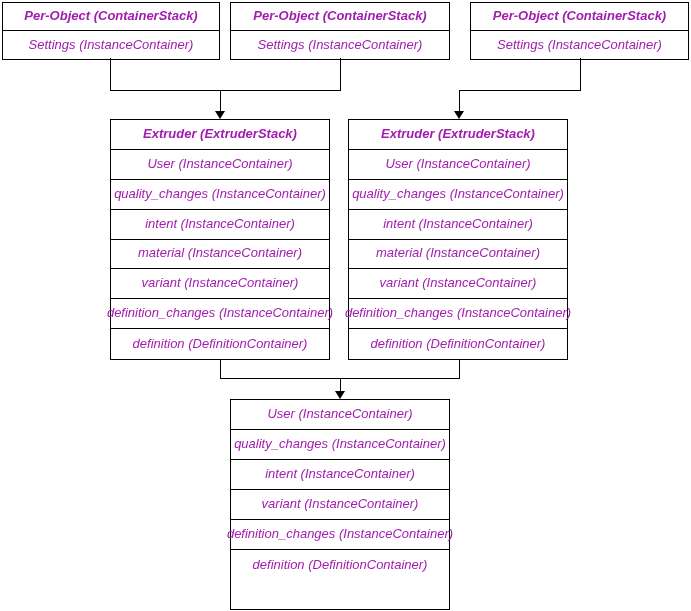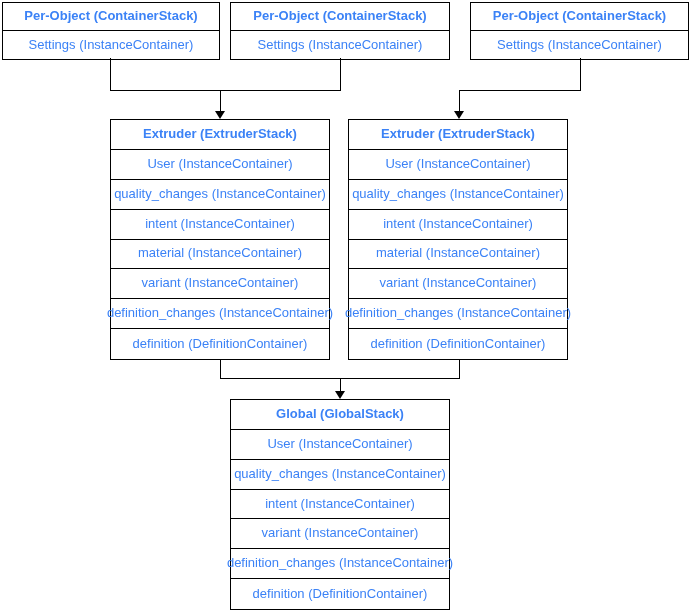--- a/index.html
+++ b/index.html
@@ -25,26 +25,27 @@
     background: #ffffff;
     display: flex;
     flex-direction: column;
   }
   .row {
     box-sizing: border-box;
     display: flex;
     align-items: center;
     justify-content: center;
     text-align: center;
-    color: #3b82f6;
+    color: #a21caf;
     background: #ffffff;
     border-bottom: 1px solid #000000;
     font-size: 13px;
     line-height: 1.15;
     white-space: nowrap;
+    font-style: italic;
   }
   .row:last-child {
     border-bottom: none;
   }
   .row.header {
     font-weight: bold;
   }
   
   .stack.top .row { height: 28px; }
   
@@ -109,21 +110,20 @@
     <div class="row">User (InstanceContainer)</div>
     <div class="row">quality_changes (InstanceContainer)</div>
     <div class="row">intent (InstanceContainer)</div>
     <div class="row">material (InstanceContainer)</div>
     <div class="row">variant (InstanceContainer)</div>
     <div class="row">definition_changes (InstanceContainer)</div>
     <div class="row">definition (DefinitionContainer)</div>
   </div>
 
   <div class="stack bottom" style="left:230px; top:399px; width:220px; height:211px;">
-    <div class="row header">Global (GlobalStack)</div>
     <div class="row">User (InstanceContainer)</div>
     <div class="row">quality_changes (InstanceContainer)</div>
     <div class="row">intent (InstanceContainer)</div>
     <div class="row">variant (InstanceContainer)</div>
     <div class="row">definition_changes (InstanceContainer)</div>
     <div class="row">definition (DefinitionContainer)</div>
   </div>
 
   <div class="vline" style="left:110px; top:58px; height:32px;"></div>
   <div class="vline" style="left:340px; top:58px; height:32px;"></div>

